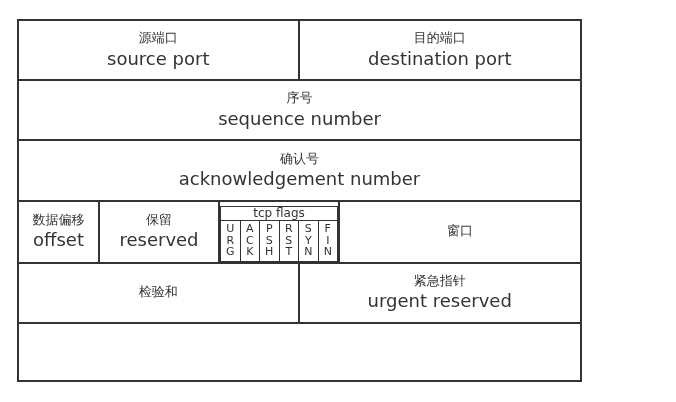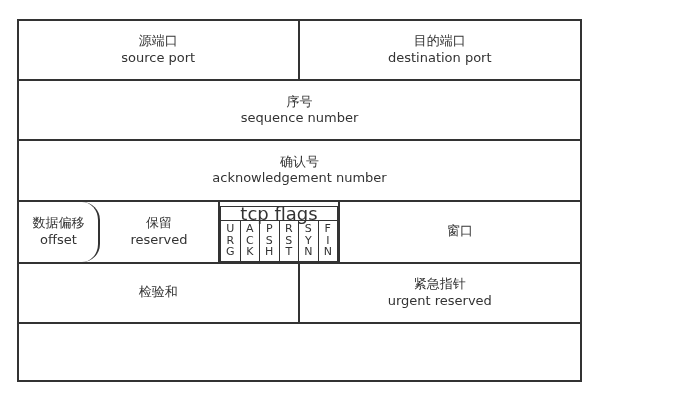--- a/index.html
+++ b/index.html
@@ -55,28 +55,28 @@
   }
   .cell.last-col {
     border-right: none;
   }
 
   .cell-cn {
     font-size: 13px;
     white-space: nowrap;
   }
   .cell-en {
-    font-size: 13px;
+    font-size: 18px;
     white-space: nowrap;
   }
 
   .half { width: 50%; }
   .full { width: 100%; }
 
-  .col-offset   { width: 81px; border-radius: 18px; }
+  .col-offset   { width: 81px; }
   .col-reserved { width: 120px; }
   .col-flags    { width: 120px; }
   .col-window   { flex: 1 1 auto; }
 
   
   .flags-block {
     display: flex;
     flex-direction: column;
     padding: 0;
     justify-content: flex-start;
@@ -88,21 +88,21 @@
     width: 100%;
     box-sizing: border-box;
     display: flex;
     justify-content: center;
   }
   .flags-title {
     width: 100%;
     box-sizing: border-box;
     border: 1px solid #333333;
     border-bottom: none;
-    font-size: 18px;
+    font-size: 12px;
     line-height: 13px;
     height: 14px;
     text-align: center;
     white-space: nowrap;
   }
   .flags-cells {
     display: flex;
     flex-direction: row;
     width: 100%;
     flex: 1 1 auto;

